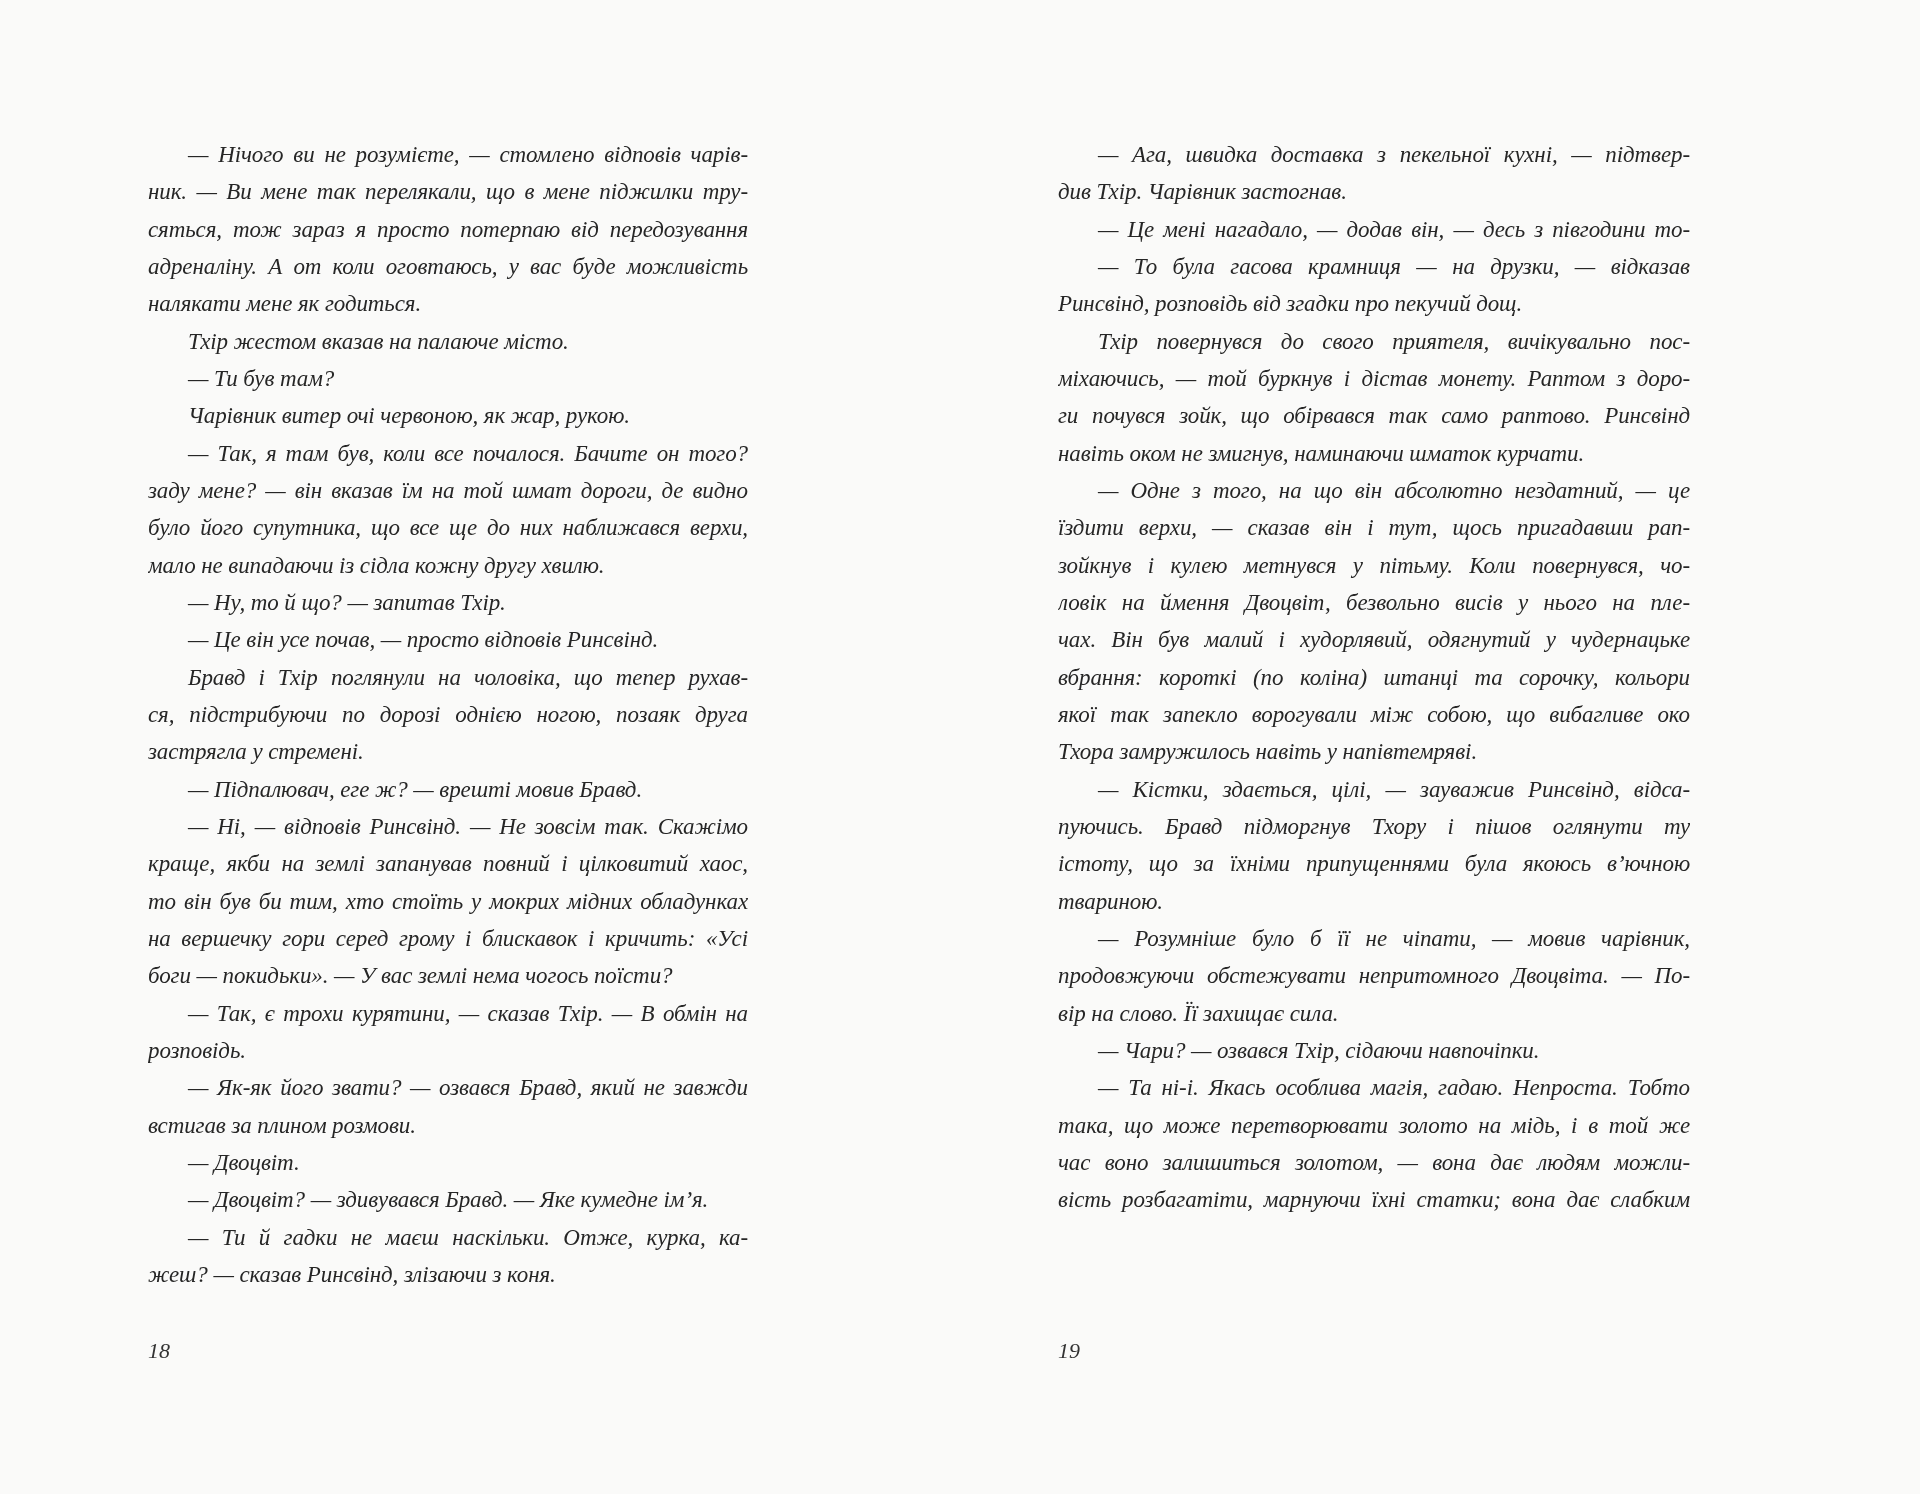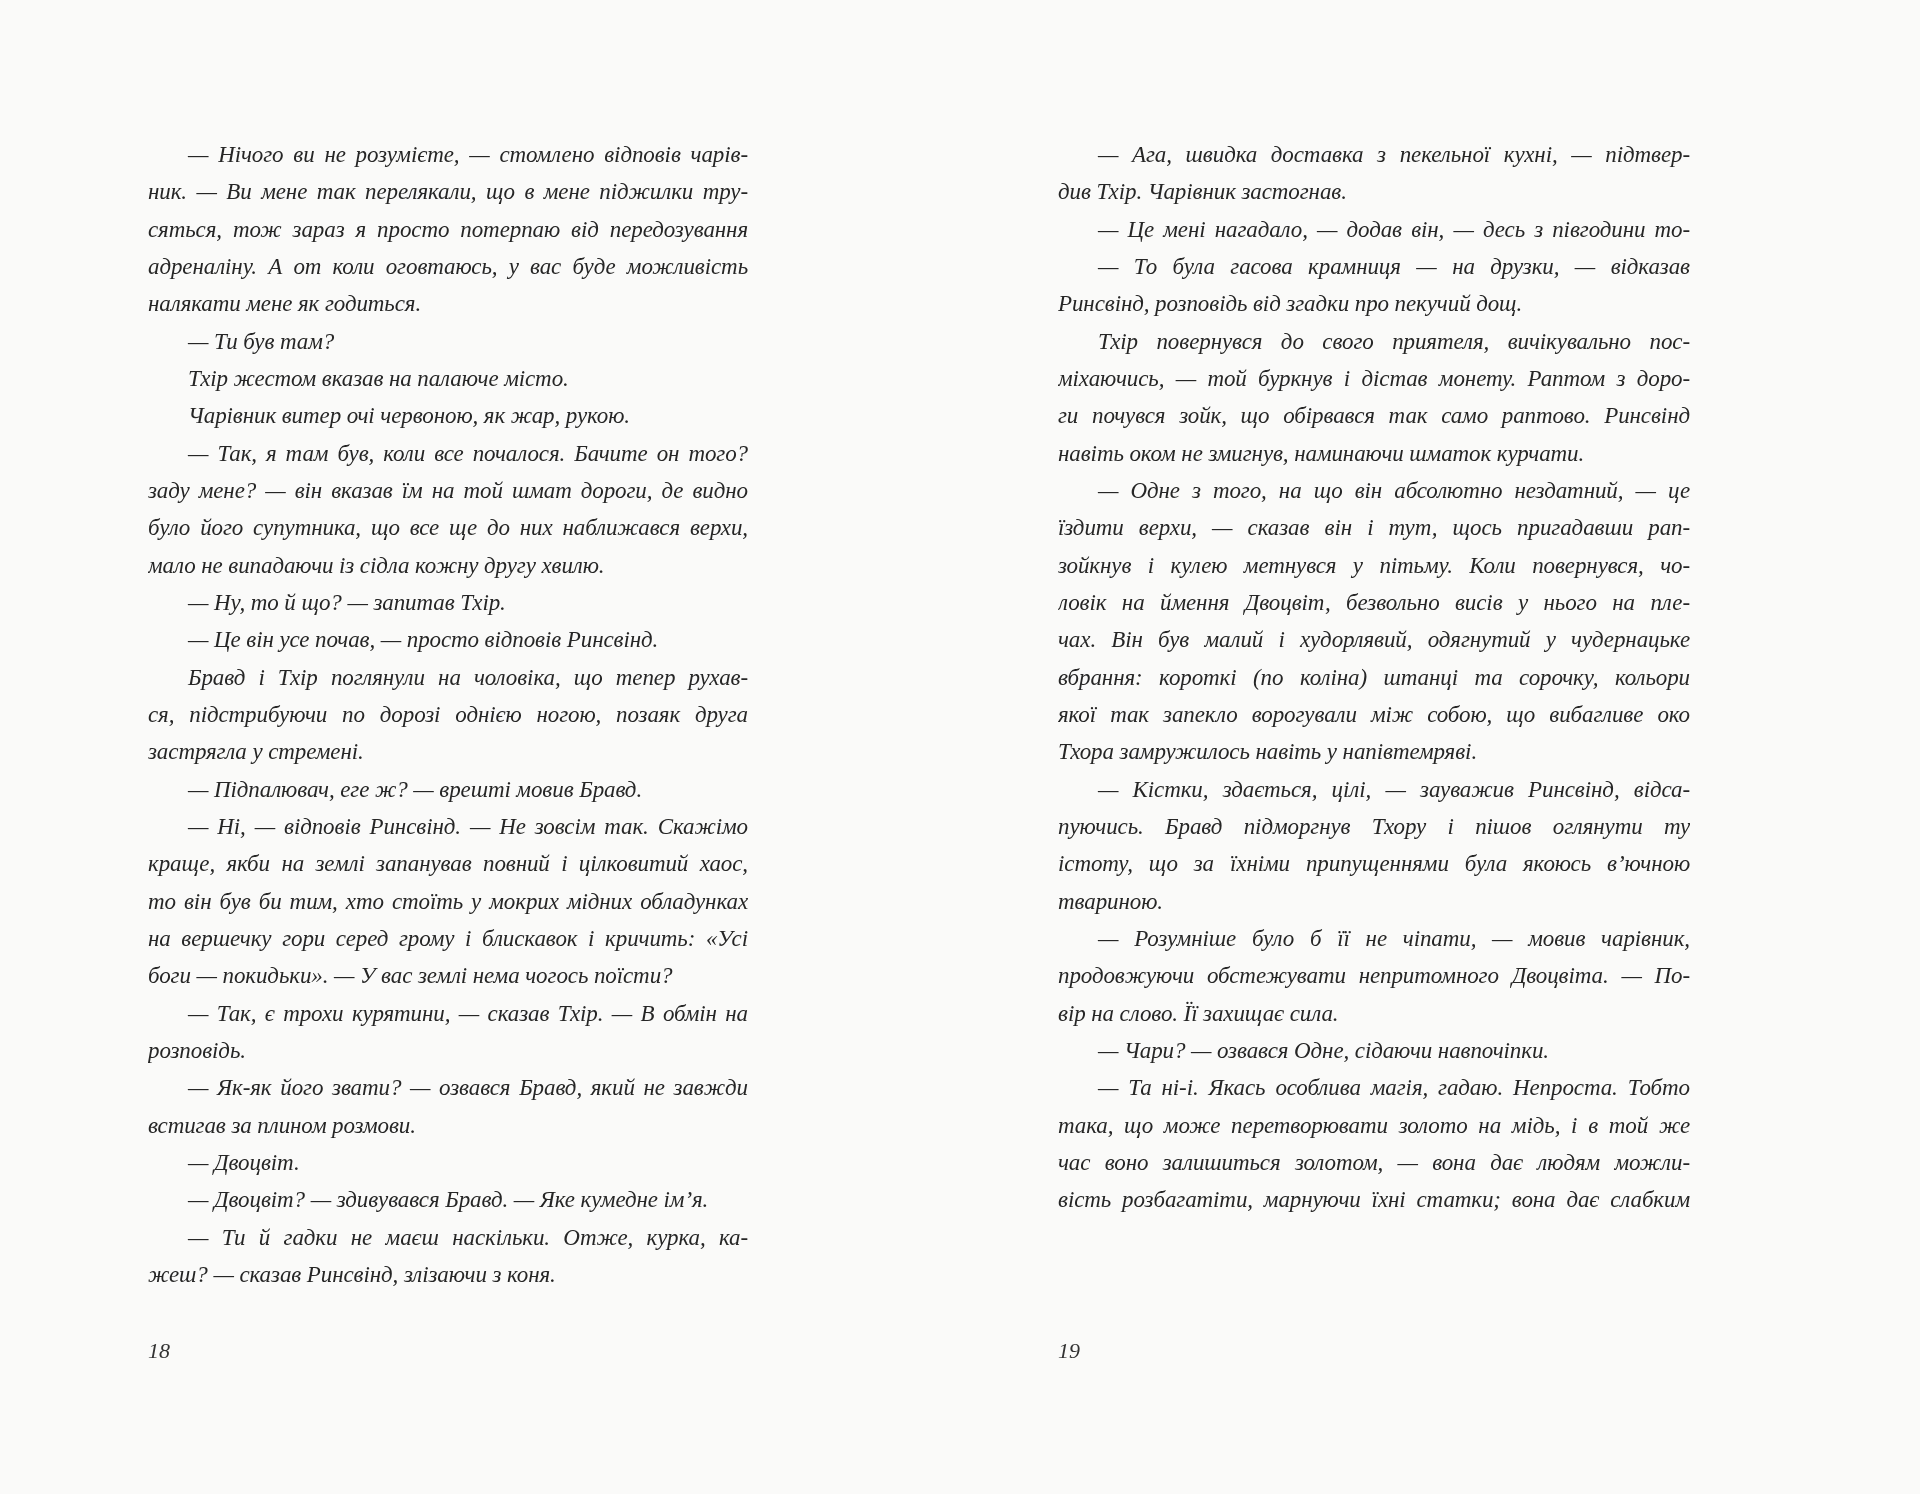--- a/index.html
+++ b/index.html
@@ -51,22 +51,22 @@
 
 <div>
 
   <div class="page" id="left-page">
     <div class="text-block">
         <div class="ln first">— Нічого ви не розумієте, — стомлено відповів чарів-</div>
         <div class="ln">ник. — Ви мене так перелякали, що в мене піджилки тру-</div>
         <div class="ln">сяться, тож зараз я просто потерпаю від передозування</div>
         <div class="ln">адреналіну. А от коли оговтаюсь, у вас буде можливість</div>
         <div class="ln end">налякати мене як годиться.</div>
+        <div class="ln first end">Тхір жестом вказав на палаюче місто.</div>
         <div class="ln first end">— Ти був там?</div>
-        <div class="ln first end">Тхір жестом вказав на палаюче місто.</div>
         <div class="ln first end">Чарівник витер очі червоною, як жар, рукою.</div>
         <div class="ln first">— Так, я там був, коли все почалося. Бачите он того? По-</div>
         <div class="ln">заду мене? — він вказав їм на той шмат дороги, де видно</div>
         <div class="ln">було його супутника, що все ще до них наближався верхи,</div>
         <div class="ln end">мало не випадаючи із сідла кожну другу хвилю.</div>
         <div class="ln first end">— Ну, то й що? — запитав Тхір.</div>
         <div class="ln first end">— Це він усе почав, — просто відповів Ринсвінд.</div>
         <div class="ln first">Бравд і Тхір поглянули на чоловіка, що тепер рухав-</div>
         <div class="ln">ся, підстрибуючи по дорозі однією ногою, позаяк друга</div>
         <div class="ln end">застрягла у стремені.</div>
@@ -107,21 +107,21 @@
         <div class="ln">вбрання: короткі (по коліна) штанці та сорочку, кольори</div>
         <div class="ln">якої так запекло ворогували між собою, що вибагливе око</div>
         <div class="ln end">Тхора замружилось навіть у напівтемряві.</div>
         <div class="ln first">— Кістки, здається, цілі, — зауважив Ринсвінд, відса-</div>
         <div class="ln">пуючись. Бравд підморгнув Тхору і пішов оглянути ту</div>
         <div class="ln">істоту, що за їхніми припущеннями була якоюсь в’ючною</div>
         <div class="ln end">твариною.</div>
         <div class="ln first">— Розумніше було б її не чіпати, — мовив чарівник,</div>
         <div class="ln">продовжуючи обстежувати непритомного Двоцвіта. — По-</div>
         <div class="ln end">вір на слово. Її захищає сила.</div>
-        <div class="ln first end">— Чари? — озвався Одне, сідаючи навпочіпки.</div>
+        <div class="ln first end">— Чари? — озвався Тхір, сідаючи навпочіпки.</div>
         <div class="ln first">— Та ні-і. Якась особлива магія, гадаю. Непроста. Тобто</div>
         <div class="ln">така, що може перетворювати золото на мідь, і в той же</div>
         <div class="ln">час воно залишиться золотом, — вона дає людям можли-</div>
         <div class="ln">вість розбагатіти, марнуючи їхні статки; вона дає слабким</div>
       </div>
     <div class="folio">19</div>
   </div>
 
 </div>
 

